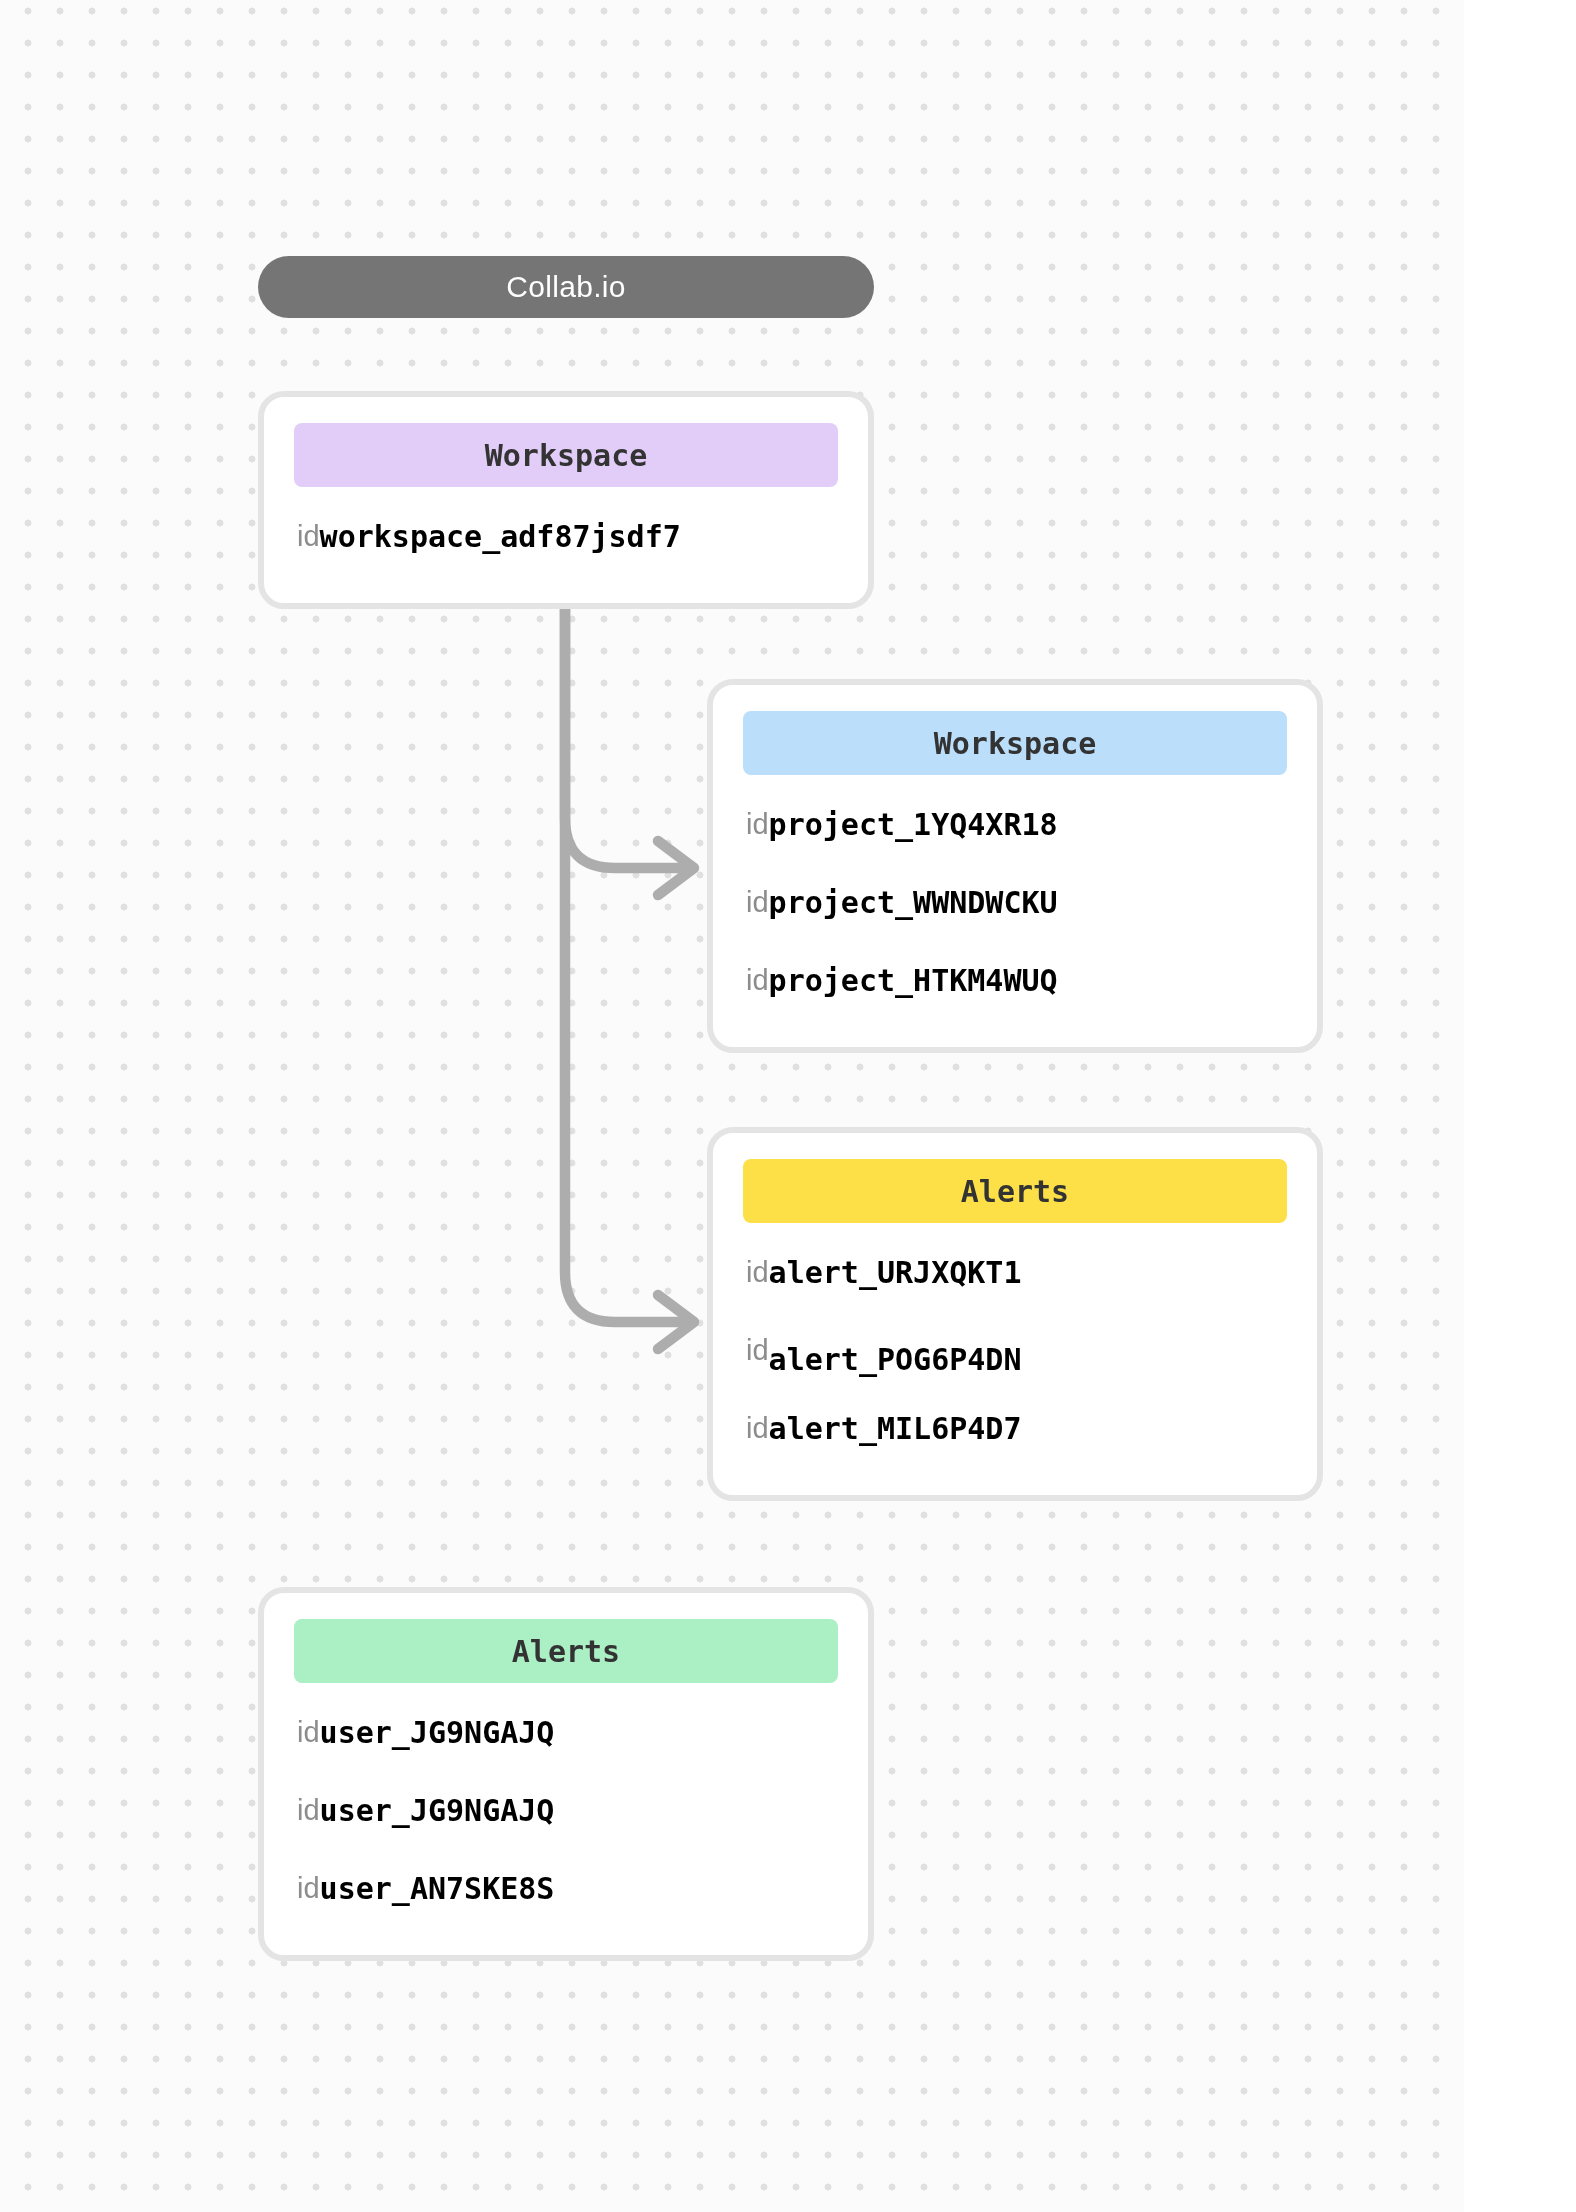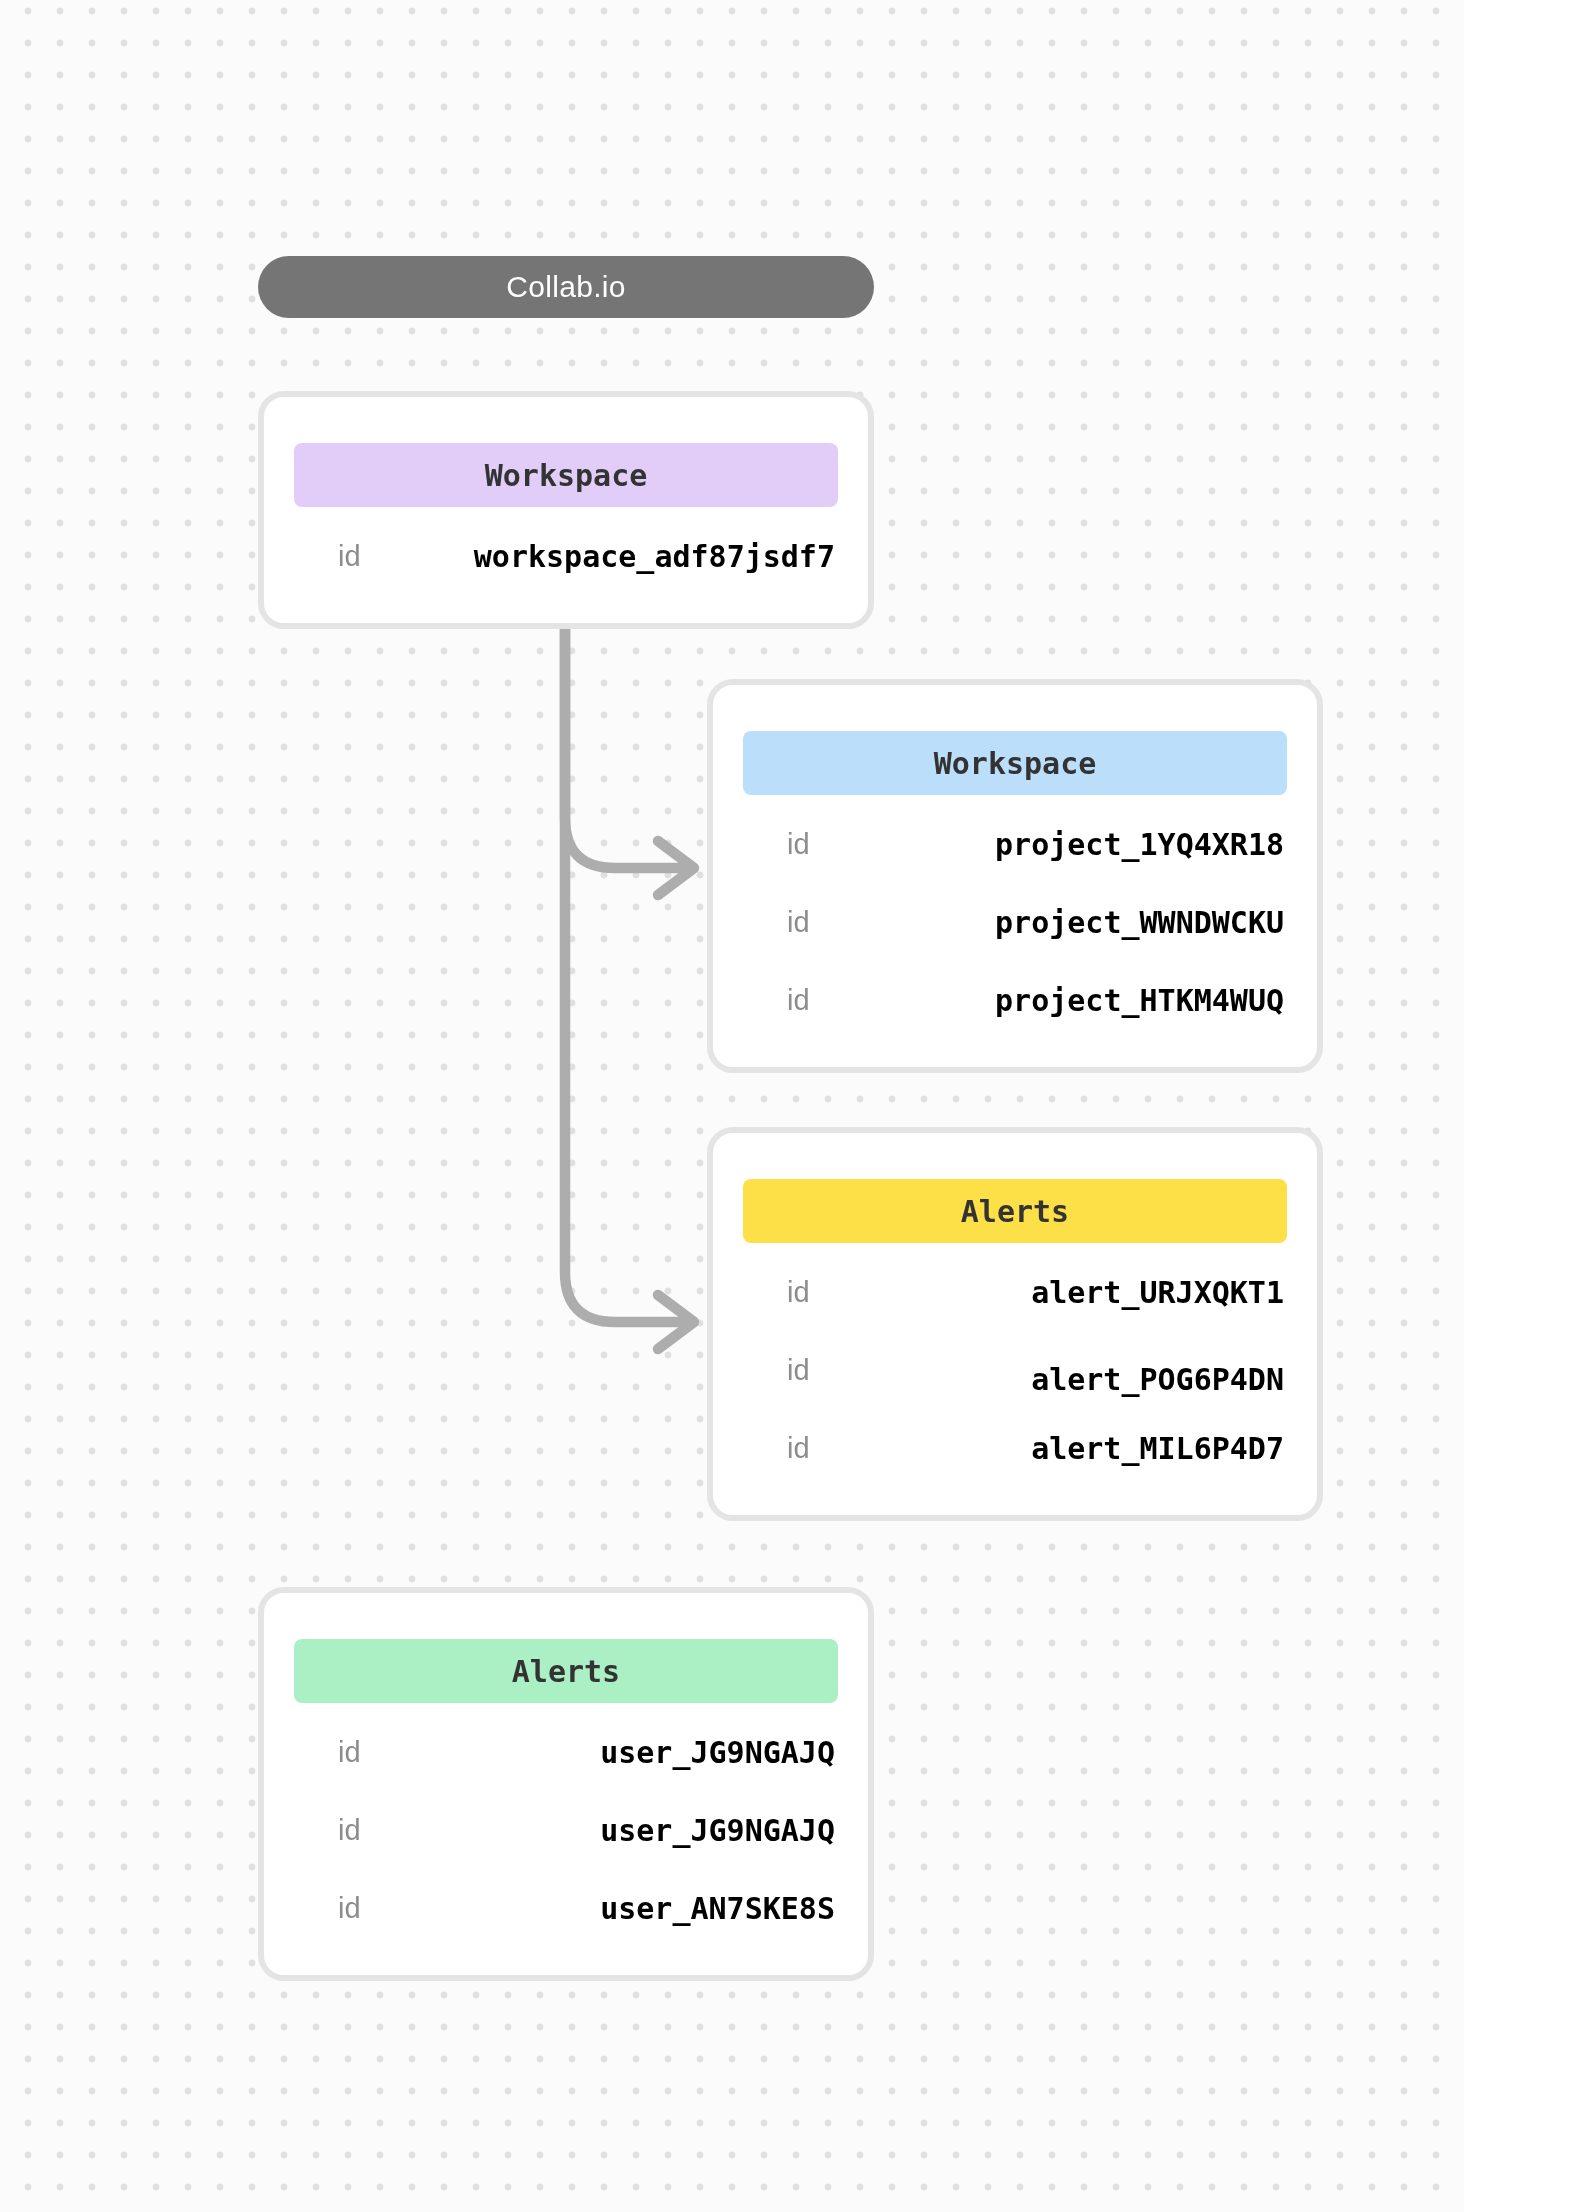--- a/index.html
+++ b/index.html
@@ -40,31 +40,29 @@
     border:6px solid #e4e4e4;
     border-radius:26px;
     padding:26px 30px 28px 30px;
     z-index:2;
   }
   .card-header {
     height:64px;
     border-radius:8px;
     display:flex; align-items:center; justify-content:center;
     margin-bottom:10px;
-    margin-top:20px;
   }
   .card-header span {
     font-family:"DejaVu Sans Mono", monospace;
     font-weight:700; font-size:30px; color:#333333;
   }
   .row {
     height:78px;
-    display:flex; align-items:center; justify-content:space-between;
+    display:flex; align-items:center; justify-content:flex-start;
     padding:0 3px;
-    margin-left:41px;
   }
   .field {
     font-size:29px; color:#8c8c8c;
   }
   .value {
     font-family:"DejaVu Sans Mono", monospace;
     font-weight:600; font-size:30px; color:#000000;
     position:relative;
   }
   

